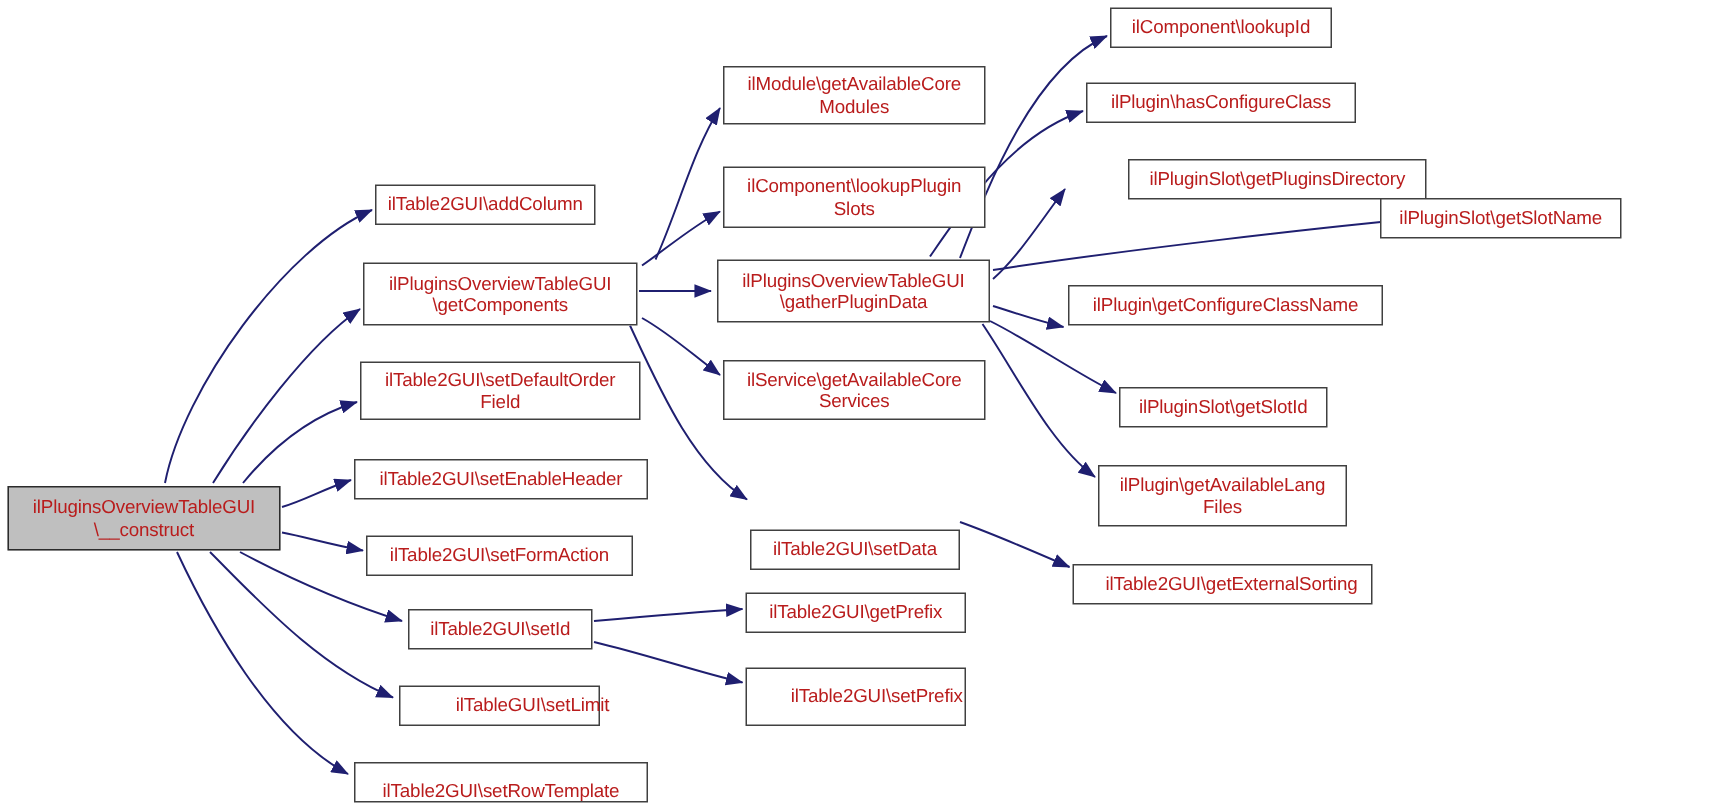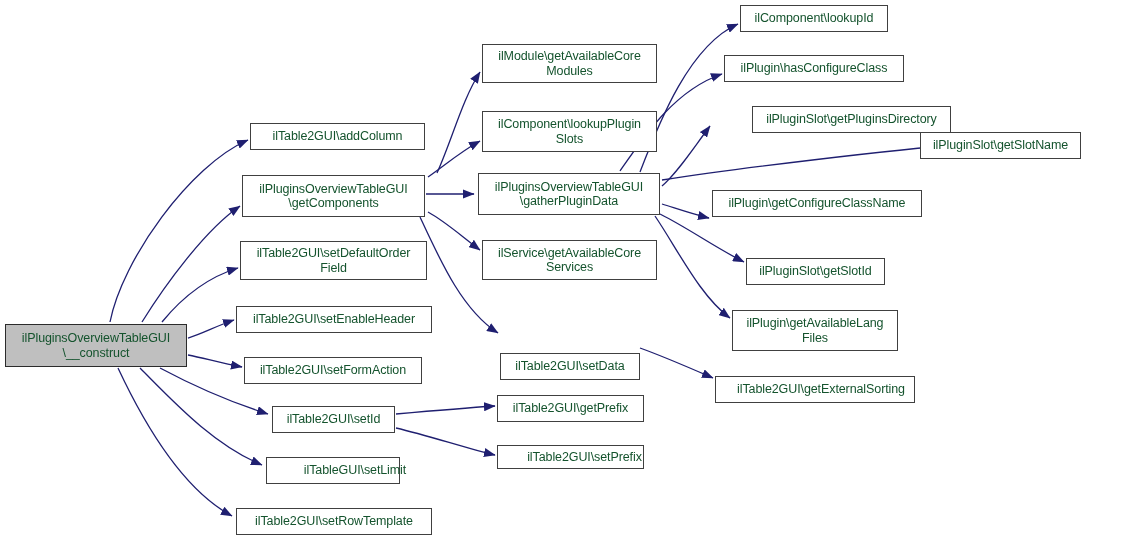--- a/index.html
+++ b/index.html
@@ -21,21 +21,21 @@
     top: 0;
     width: 1140px;
     height: 541px;
     pointer-events: none;
   }
   .node {
     position: absolute;
     box-sizing: border-box;
     border: 1px solid #404040;
     background: #ffffff;
-    color: #14532d;
+    color: #b91c1c;
     font-size: 12.5px;
     line-height: 14.5px;
     display: flex;
     align-items: center;
     justify-content: center;
     text-align: center;
     white-space: pre-line;
     letter-spacing: -0.1px;
   }
   .node.root {
@@ -76,41 +76,41 @@
         <path d="M 655,216 C 678,250 700,296 730,318" fill="none" stroke="#1f1f70" stroke-width="1.3" marker-end="url(#arrow)"></path>
         <path d="M 911,126 C 930,132 948,138 965,142" fill="none" stroke="#1f1f70" stroke-width="1.3" marker-end="url(#arrow)"></path>
         <path d="M 640,348 C 665,357 690,368 713,378" fill="none" stroke="#1f1f70" stroke-width="1.3" marker-end="url(#arrow)"></path>
         <path d="M 396,414 C 430,411 465,408 495,406" fill="none" stroke="#1f1f70" stroke-width="1.3" marker-end="url(#arrow)"></path>
         <path d="M 396,428 C 430,436 465,448 495,455" fill="none" stroke="#1f1f70" stroke-width="1.3" marker-end="url(#arrow)"></path>
       </g>
   </svg>
   <div id="node-layer">
       <div class="node root" style="left: 5px; top: 324px; width: 182px; height: 43px;"><span>ilPluginsOverviewTableGUI
 \__construct</span></div>
-      <div class="node" style="left: 250px; top: 123px; width: 175px; height: 27px;"><span>ilTable2GUI\addColumn</span></div>
+      <div class="node" style="left: 250px; top: 123px; width: 147px; height: 27px;"><span>ilTable2GUI\addColumn</span></div>
       <div class="node" style="left: 242px; top: 175px; width: 183px; height: 42px;"><span>ilPluginsOverviewTableGUI
 \getComponents</span></div>
       <div class="node" style="left: 240px; top: 241px; width: 187px; height: 39px;"><span>ilTable2GUI\setDefaultOrder
 Field</span></div>
       <div class="node" style="left: 236px; top: 306px; width: 196px; height: 27px;"><span>ilTable2GUI\setEnableHeader</span></div>
       <div class="node" style="left: 244px; top: 357px; width: 178px; height: 27px;"><span>ilTable2GUI\setFormAction</span></div>
       <div class="node" style="left: 272px; top: 406px; width: 123px; height: 27px;"><span>ilTable2GUI\setId</span></div>
       <div class="node" style="left: 266px; top: 457px; width: 134px; height: 27px; padding-left: 44px;"><span>ilTableGUI\setLimit</span></div>
-      <div class="node" style="left: 236px; top: 508px; width: 196px; height: 27px;"><span>ilTable2GUI\setRowTemplate</span></div>
+      <div class="node" style="left: 236px; top: 508px; width: 196px; height: 27px; align-items: flex-end;"><span>ilTable2GUI\setRowTemplate</span></div>
       <div class="node" style="left: 482px; top: 44px; width: 175px; height: 39px;"><span>ilModule\getAvailableCore
 Modules</span></div>
       <div class="node" style="left: 482px; top: 111px; width: 175px; height: 41px;"><span>ilComponent\lookupPlugin
 Slots</span></div>
       <div class="node" style="left: 478px; top: 173px; width: 182px; height: 42px;"><span>ilPluginsOverviewTableGUI
 \gatherPluginData</span></div>
       <div class="node" style="left: 482px; top: 240px; width: 175px; height: 40px;"><span>ilService\getAvailableCore
 Services</span></div>
       <div class="node" style="left: 500px; top: 329px; width: 140px; height: 27px; margin-top: 24px;"><span>ilTable2GUI\setData</span></div>
       <div class="node" style="left: 497px; top: 395px; width: 147px; height: 27px;"><span>ilTable2GUI\getPrefix</span></div>
-      <div class="node" style="left: 497px; top: 445px; width: 147px; height: 24px; padding-left: 28px;"><span>ilTable2GUI\setPrefix</span></div>
+      <div class="node" style="left: 497px; top: 445px; width: 147px; height: 39px; padding-left: 28px;"><span>ilTable2GUI\setPrefix</span></div>
       <div class="node" style="left: 740px; top: 5px; width: 148px; height: 27px;"><span>ilComponent\lookupId</span></div>
       <div class="node" style="left: 724px; top: 55px; width: 180px; height: 27px;"><span>ilPlugin\hasConfigureClass</span></div>
       <div class="node" style="left: 712px; top: 106px; width: 199px; height: 27px; margin-left: 40px;"><span>ilPluginSlot\getPluginsDirectory</span></div>
       <div class="node" style="left: 712px; top: 190px; width: 210px; height: 27px;"><span>ilPlugin\getConfigureClassName</span></div>
       <div class="node" style="left: 746px; top: 258px; width: 139px; height: 27px;"><span>ilPluginSlot\getSlotId</span></div>
       <div class="node" style="left: 732px; top: 310px; width: 166px; height: 41px;"><span>ilPlugin\getAvailableLang
 Files</span></div>
       <div class="node" style="left: 715px; top: 376px; width: 200px; height: 27px; padding-left: 12px;"><span>ilTable2GUI\getExternalSorting</span></div>
       <div class="node" style="left: 920px; top: 132px; width: 161px; height: 27px;"><span>ilPluginSlot\getSlotName</span></div>
     </div>

